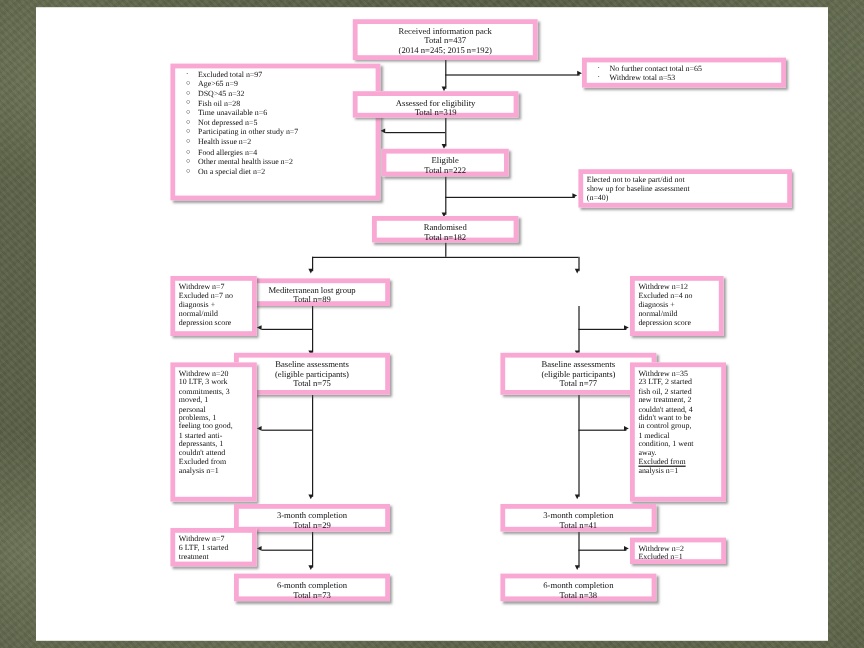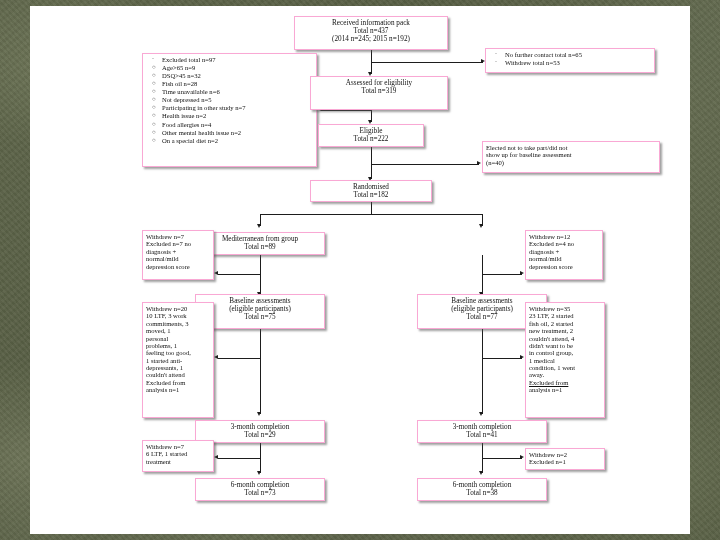--- a/index.html
+++ b/index.html
@@ -32,21 +32,21 @@
     position:absolute;left:30px;top:6px;width:660px;height:528px;
     background:#ffffff;
   }
   #canvas{
     position:absolute;left:0;top:0;width:660px;height:528px;
   }
   
   .box{
     position:absolute;
     background:#fff;
-    border:1px solid #f9a8d4;
+    border:4px solid #f9a8d4;
     box-shadow:2px 2px 2px rgba(80,80,80,.55);
     box-sizing:border-box;
     color:#111;
     font-family:"Liberation Serif", serif;
     line-height:1.12;
   }
   .box.center{ text-align:center; }
   .box.left{ text-align:left; }
   .box .pad{ padding:2px 3px; }
   .ln{ display:block; white-space:pre-wrap; }
@@ -187,21 +187,21 @@
           <li><span class="mk">○</span><span>Not depressed n=5</span></li>
           <li><span class="mk">○</span><span>Participating in other study n=7</span></li>
           <li><span class="mk">○</span><span>Health issue n=2</span></li>
           <li><span class="mk">○</span><span>Food allergies n=4</span></li>
           <li><span class="mk">○</span><span>Other mental health issue n=2</span></li>
           <li><span class="mk">○</span><span>On a special diet n=2</span></li>
         </ul>
       </div>
     </div>
 
-    <div class="box center f7" style="left:280px;top:70px;width:138px;height:34px;">
+    <div class="box center f7" style="left:264px;top:70px;width:138px;height:22px;">
       <div class="pad">
         <span class="ln">Assessed for eligibility</span>
         <span class="ln">Total n=319</span>
       </div>
     </div>
 
     <div class="box center f7" style="left:288px;top:118px;width:106px;height:23px;">
       <div class="pad">
         <span class="ln">Eligible</span>
         <span class="ln">Total n=222</span>
@@ -218,21 +218,21 @@
 
     <div class="box center f7" style="left:280px;top:174px;width:122px;height:22px;">
       <div class="pad">
         <span class="ln">Randomised</span>
         <span class="ln">Total n=182</span>
       </div>
     </div>
 
     <div class="box center f7" style="left:165px;top:226px;width:130px;height:23px;">
       <div class="pad">
-        <span class="ln">Mediterranean from group</span>
+        <span class="ln">Mediterranean lost group</span>
         <span class="ln">Total n=89</span>
       </div>
     </div>
 
 
     <div class="box left f65" style="left:112px;top:224px;width:72px;height:50px;">
       <div class="pad">
         <span class="ln">Withdrew n=7</span>
         <span class="ln">Excluded n=7 no</span>
         <span class="ln">diagnosis +</span>

